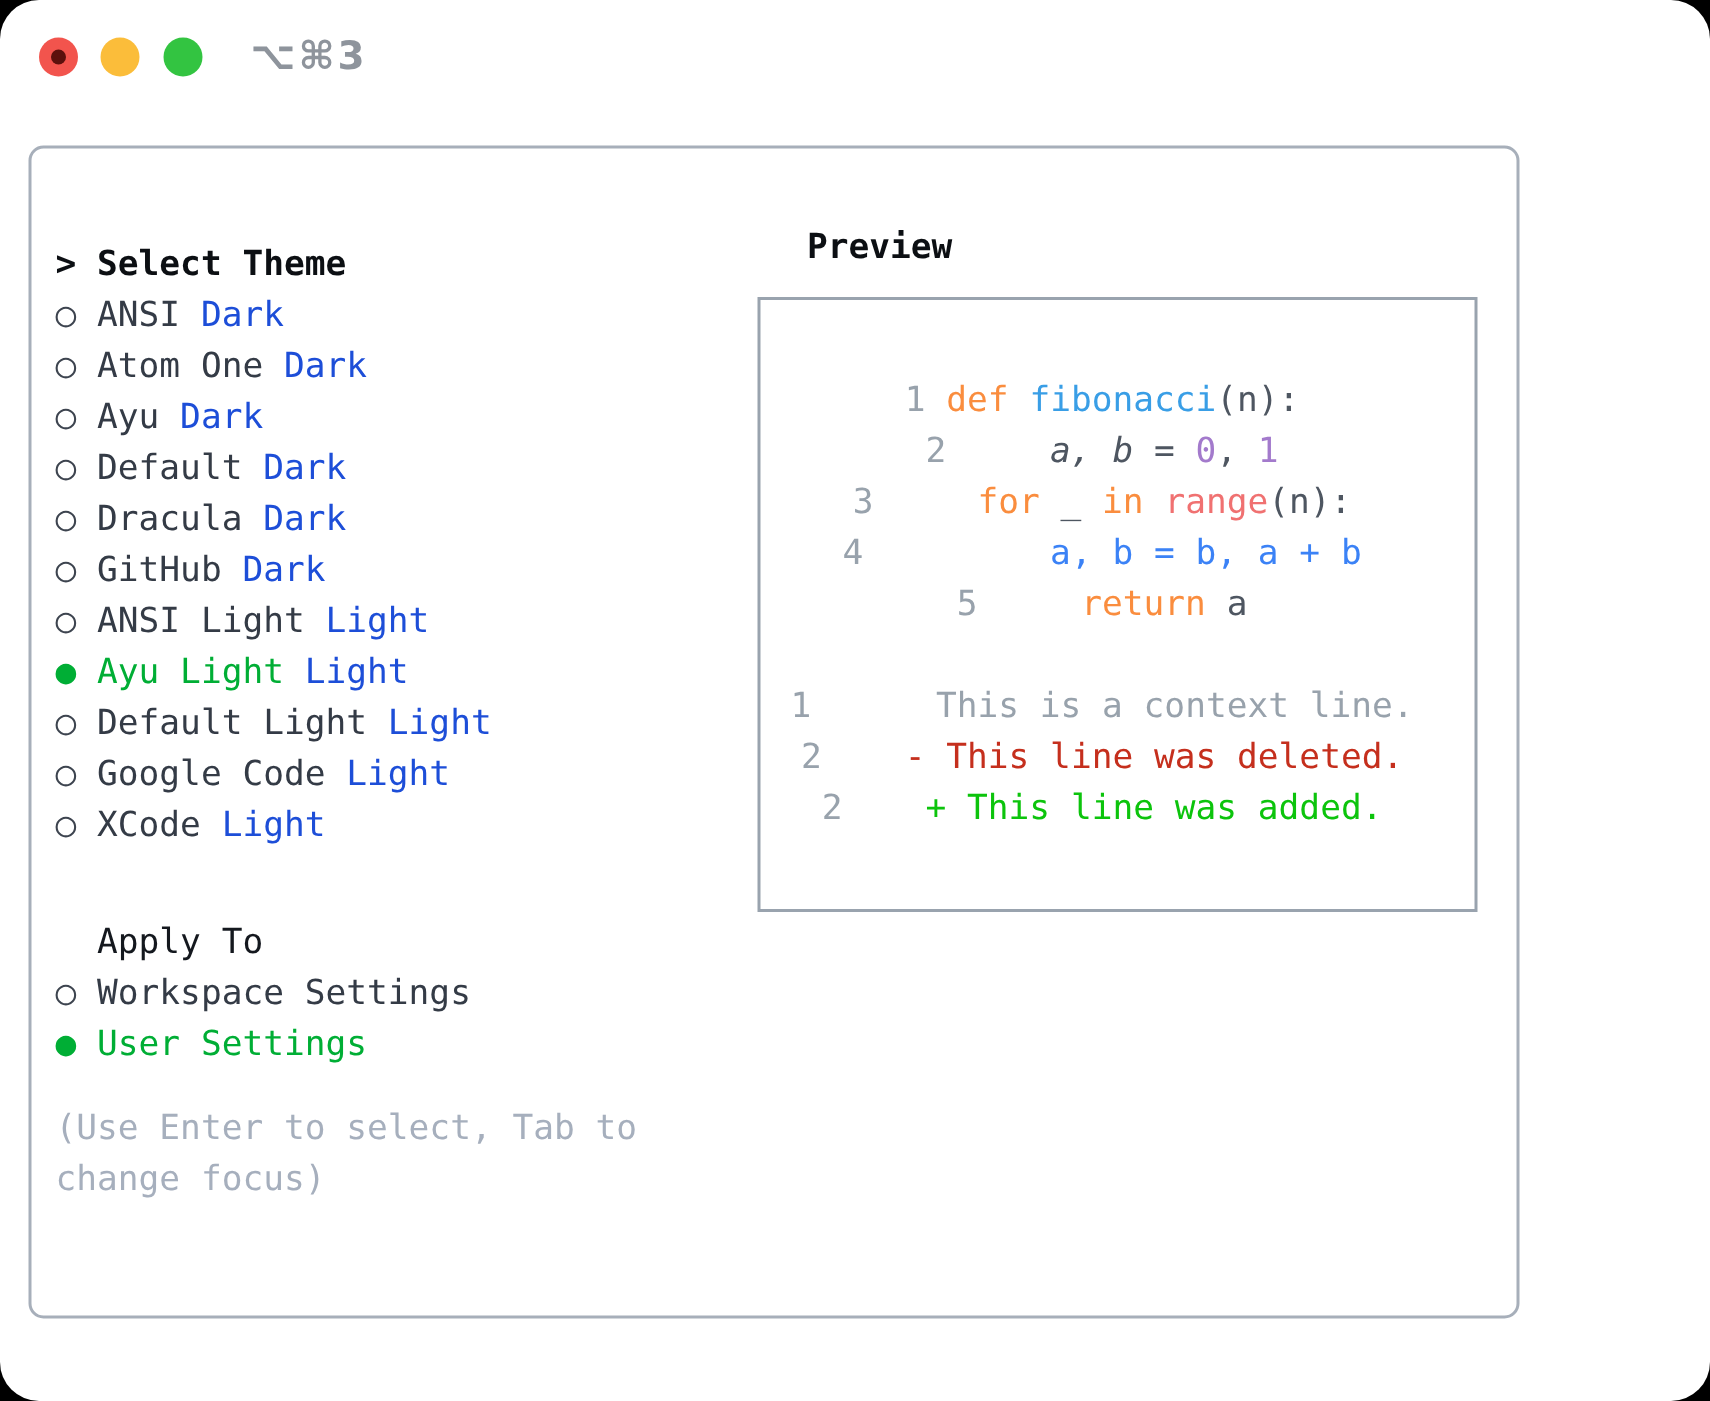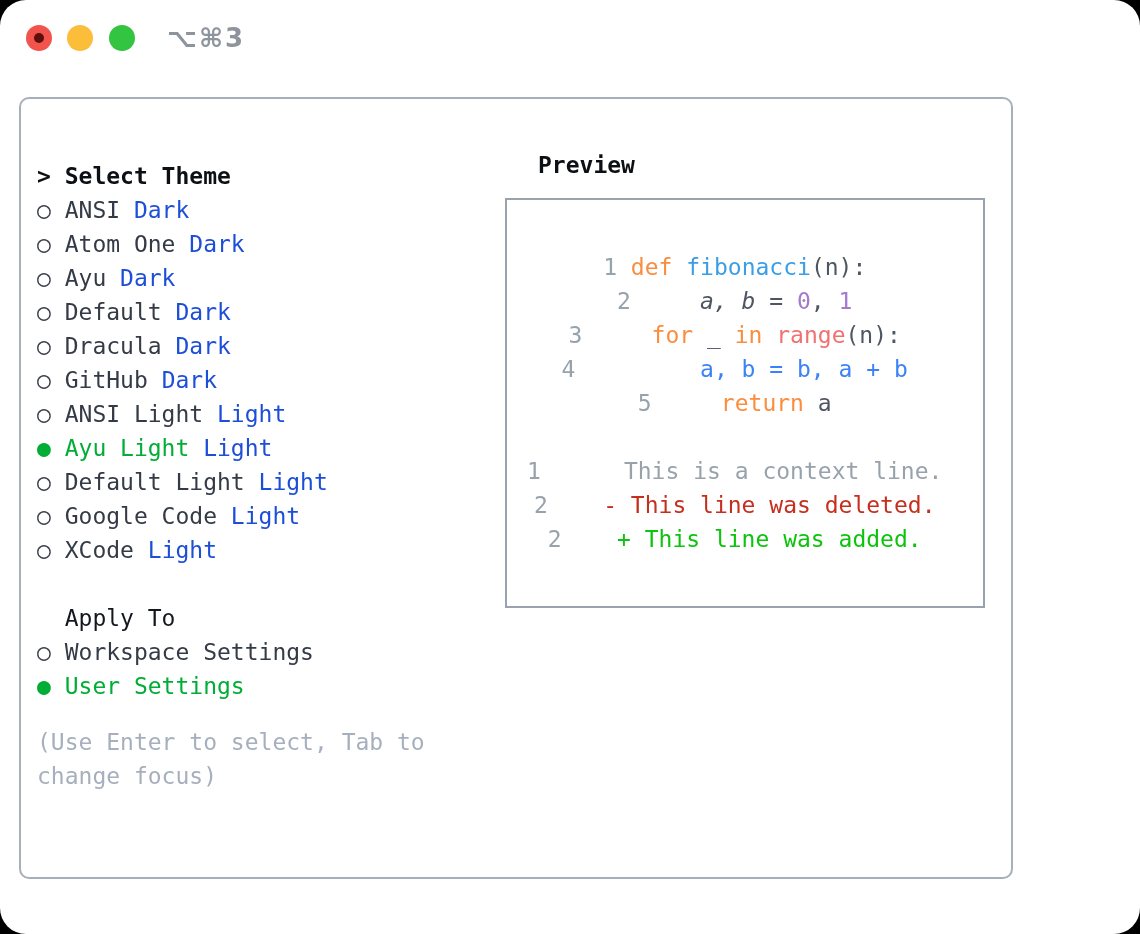--- a/index.html
+++ b/index.html
@@ -30,21 +30,21 @@
   }
 
   
   .left-col{position:absolute;left:16px;top:60px;font-size:23px;line-height:34px;color:#343b46;}
   .row{height:34px;white-space:pre;}
   .mk{display:inline-block;width:2ch;color:#3d444f;}
   .nm{color:#343b46;}
   .vr{color:#1d4ed8;margin-left:1ch;}
   .hdr{font-weight:bold;color:#0c0f13;}
   .hdr .mk{color:#0c0f13;font-weight:bold;}
-  .apply-group{margin-top:34px;}
+  .apply-group{margin-top:44px;}
   .apply-title{color:#14181e;}
   .hint{margin-top:22px;width:29ch;color:#a6afbd;white-space:normal;}
 
   
   .preview-title{
     position:absolute;left:481px;top:49px;height:34px;line-height:34px;
     font-size:23px;font-weight:bold;color:#0c0f13;margin-left:36px;
   }
   .preview-box{
     position:absolute;left:484px;top:99px;width:480px;height:410px;

